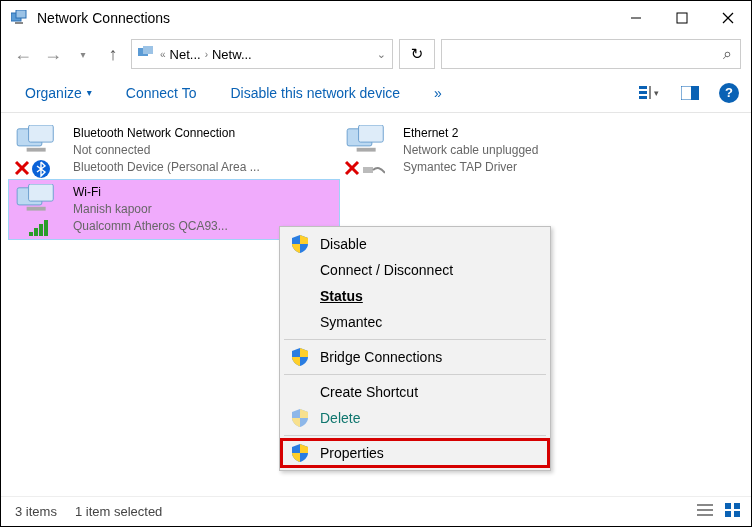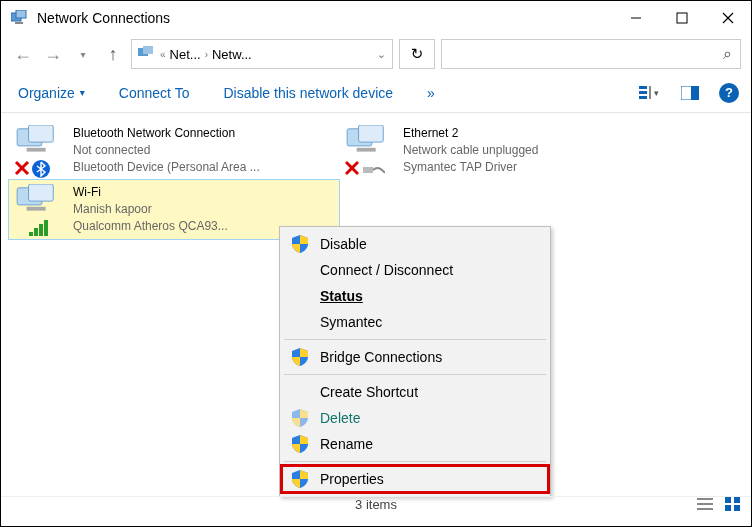--- a/index.html
+++ b/index.html
@@ -12,36 +12,36 @@
 .win-btn { width: 46px; display: flex; align-items: center; justify-content: center; font-size: 14px; }
 
 .nav-row { height: 38px; display: flex; align-items: center; padding: 0 10px; gap: 6px; }
 .nav-arrow { width: 24px; height: 24px; display: flex; align-items: center; justify-content: center; color: #888; font-size: 18px; }
 .nav-up { color: #555; }
 .addr-box { flex: 1; height: 30px; border: 1px solid #ccc; display: flex; align-items: center; padding: 0 6px; gap: 4px; font-size: 13px; }
 .addr-chev { color: #777; font-size: 10px; }
 .refresh-box { width: 36px; height: 30px; border: 1px solid #ccc; display: flex; align-items: center; justify-content: center; font-size: 15px; }
 .search-box { width: 300px; height: 30px; border: 1px solid #ccc; display: flex; align-items: center; padding: 0 8px; justify-content: flex-end; color: #555; }
 
-.cmd-bar { height: 40px; display: flex; align-items: center; padding: 0 17px; gap: 34px; color: #0a62b5; font-size: 14px; border-bottom: 1px solid #e5e5e5; position: relative; }
+.cmd-bar { height: 40px; display: flex; align-items: center; padding: 0 24px; gap: 34px; color: #0a62b5; font-size: 14px; border-bottom: 1px solid #e5e5e5; position: relative; }
 .cmd-item { display: flex; align-items: center; gap: 5px; }
 .cmd-chev::after { content: "▾"; font-size: 10px; }
 .cmd-right { position: absolute; right: 12px; display: flex; align-items: center; gap: 18px; }
 .view-btn { width: 22px; height: 20px; display: flex; align-items: center; justify-content: center; }
 .help-circle { width: 20px; height: 20px; border-radius: 50%; background: #0a62b5; color: #fff; display: flex; align-items: center; justify-content: center; font-size: 13px; font-weight: bold; }
 
 .content { position: relative; padding: 8px 8px 0 8px; height: calc(100% - 34px - 38px - 40px - 30px); }
 .item { width: 330px; display: flex; padding: 4px 6px; gap: 8px; }
 .item-icon { width: 50px; height: 50px; position: relative; flex-shrink: 0; }
 .item-text { font-size: 12px; line-height: 17px; }
 .item-name { color: #000; }
 .item-sub { color: #666; }
-.item.selected { background: #fef9c3; outline: 1px solid #9fd3f7; }
-
-.status-bar { position: absolute; bottom: 0; left: 0; right: 0; height: 30px; display: flex; align-items: center; padding: 0 14px; font-size: 13px; border-top: 1px solid #eee; color: #444; gap: 18px; flex-direction: column; }
+.item.selected { background: #f0abfc; outline: 1px solid #9fd3f7; }
+
+.status-bar { position: absolute; bottom: 0; left: 0; right: 0; height: 30px; display: flex; align-items: center; padding: 0 14px; font-size: 13px; border-top: 1px solid #eee; color: #444; gap: 18px; }
 .status-right { position: absolute; right: 10px; display: flex; gap: 12px; color: #666; font-size: 13px; }
 
 .ctx-menu { position: absolute; left: 278px; top: 225px; width: 272px; background: #f2f2f2; border: 1px solid #bfbfbf; box-shadow: 2px 2px 4px rgba(0,0,0,0.2); padding: 4px 2px; font-size: 14px; }
 .ctx-item { height: 26px; display: flex; align-items: center; padding-left: 38px; position: relative; }
 .ctx-item.bold { font-weight: 600; text-decoration: underline; }
 .ctx-item.disabled { color: #0f766e; }
 .ctx-sep { height: 1px; background: #d0d0d0; margin: 4px 2px; }
 .shield { position: absolute; left: 10px; width: 16px; height: 18px; }
 .ctx-item.highlighted { outline: 3px solid #d60000; outline-offset: -1px; }
 
@@ -233,28 +233,20 @@
       <span>Create Shortcut</span>
     </div>
   <div class="ctx-item disabled">
     <svg class="shield" viewBox="0 0 16 18" style="opacity:.5">
         <path d="M8 0 L16 3 V9 C16 13 12 17 8 18 C4 17 0 13 0 9 V3 Z" fill="#2a7de1"></path>
         <path d="M8 0 L16 3 V9 L8 9 Z" fill="#ffcf2a"></path>
         <path d="M0 9 L8 9 V18 C4 17 0 13 0 9 Z" fill="#ffcf2a"></path>
       </svg>
     <span>Delete</span>
   </div>
-  <div class="ctx-item">
-    <svg class="shield" viewBox="0 0 16 18">
-        <path d="M8 0 L16 3 V9 C16 13 12 17 8 18 C4 17 0 13 0 9 V3 Z" fill="#2a7de1"></path>
-        <path d="M8 0 L16 3 V9 L8 9 Z" fill="#ffcf2a"></path>
-        <path d="M0 9 L8 9 V18 C4 17 0 13 0 9 Z" fill="#ffcf2a"></path>
-      </svg>
-    <span>Rename</span>
-  </div>
   <div class="ctx-sep"></div>
   <div class="ctx-item highlighted">
     <svg class="shield" viewBox="0 0 16 18">
         <path d="M8 0 L16 3 V9 C16 13 12 17 8 18 C4 17 0 13 0 9 V3 Z" fill="#2a7de1"></path>
         <path d="M8 0 L16 3 V9 L8 9 Z" fill="#ffcf2a"></path>
         <path d="M0 9 L8 9 V18 C4 17 0 13 0 9 Z" fill="#ffcf2a"></path>
       </svg>
     <span>Properties</span>
   </div>
 </div>

